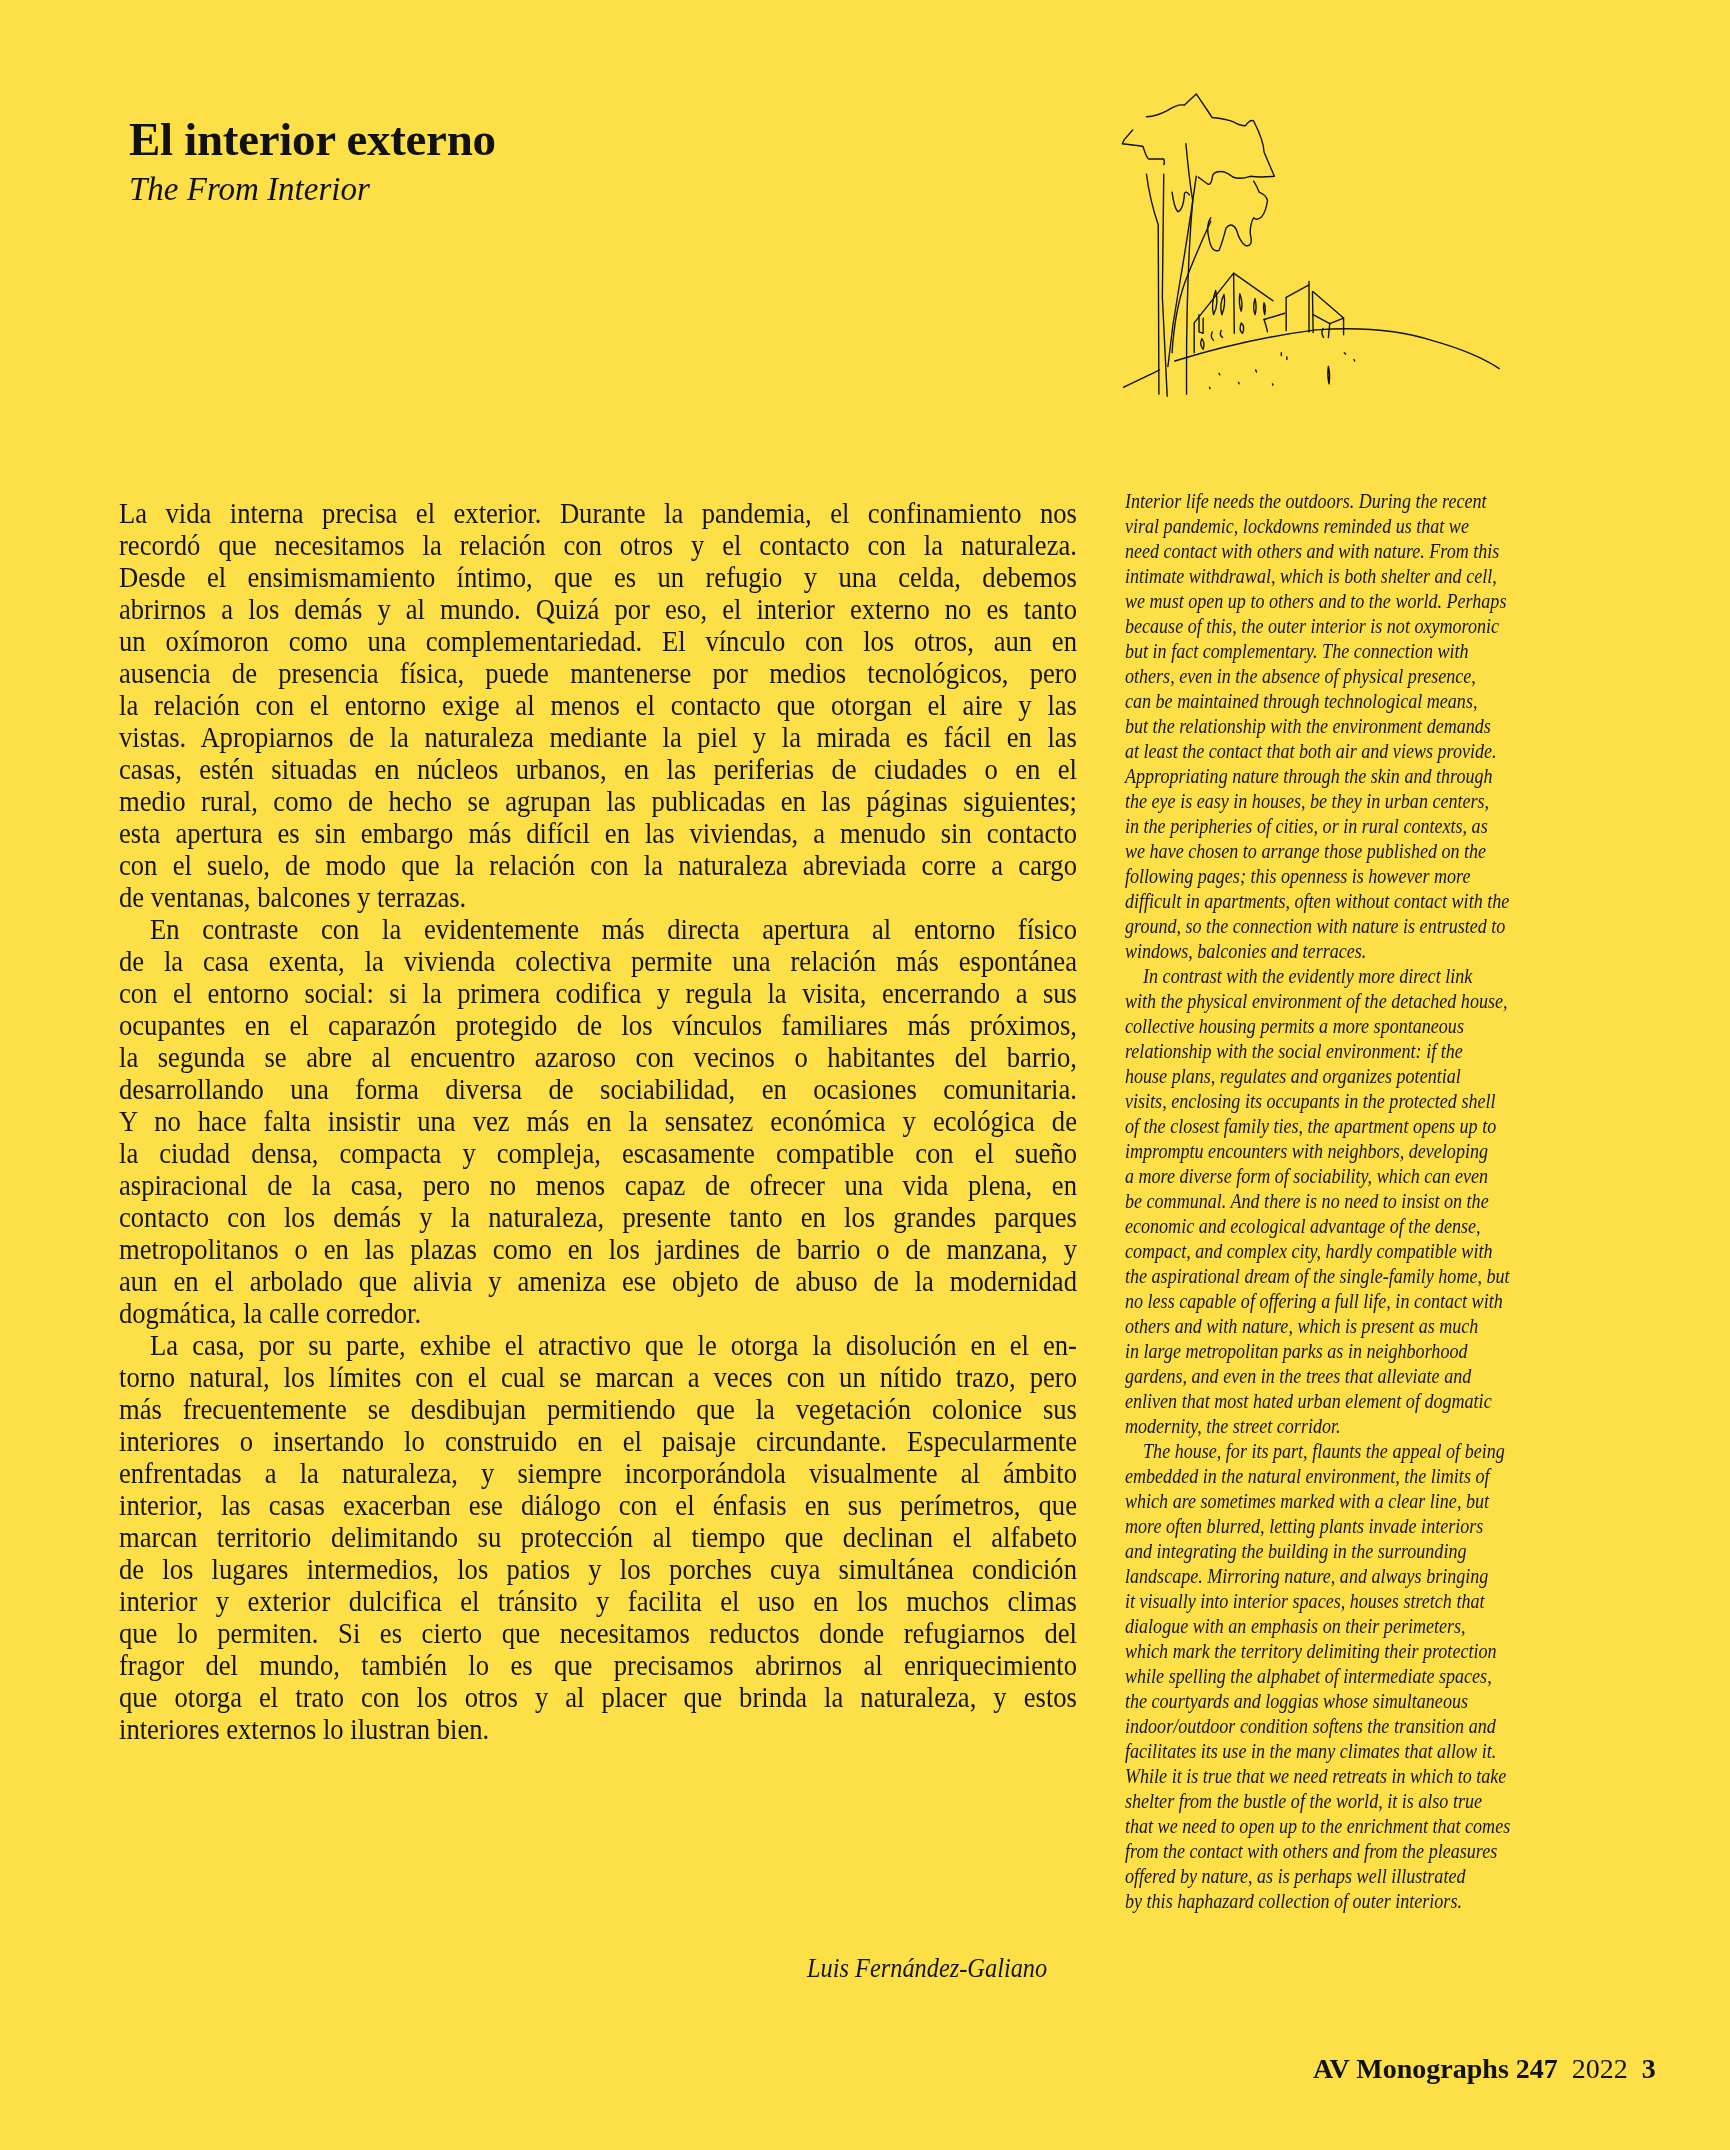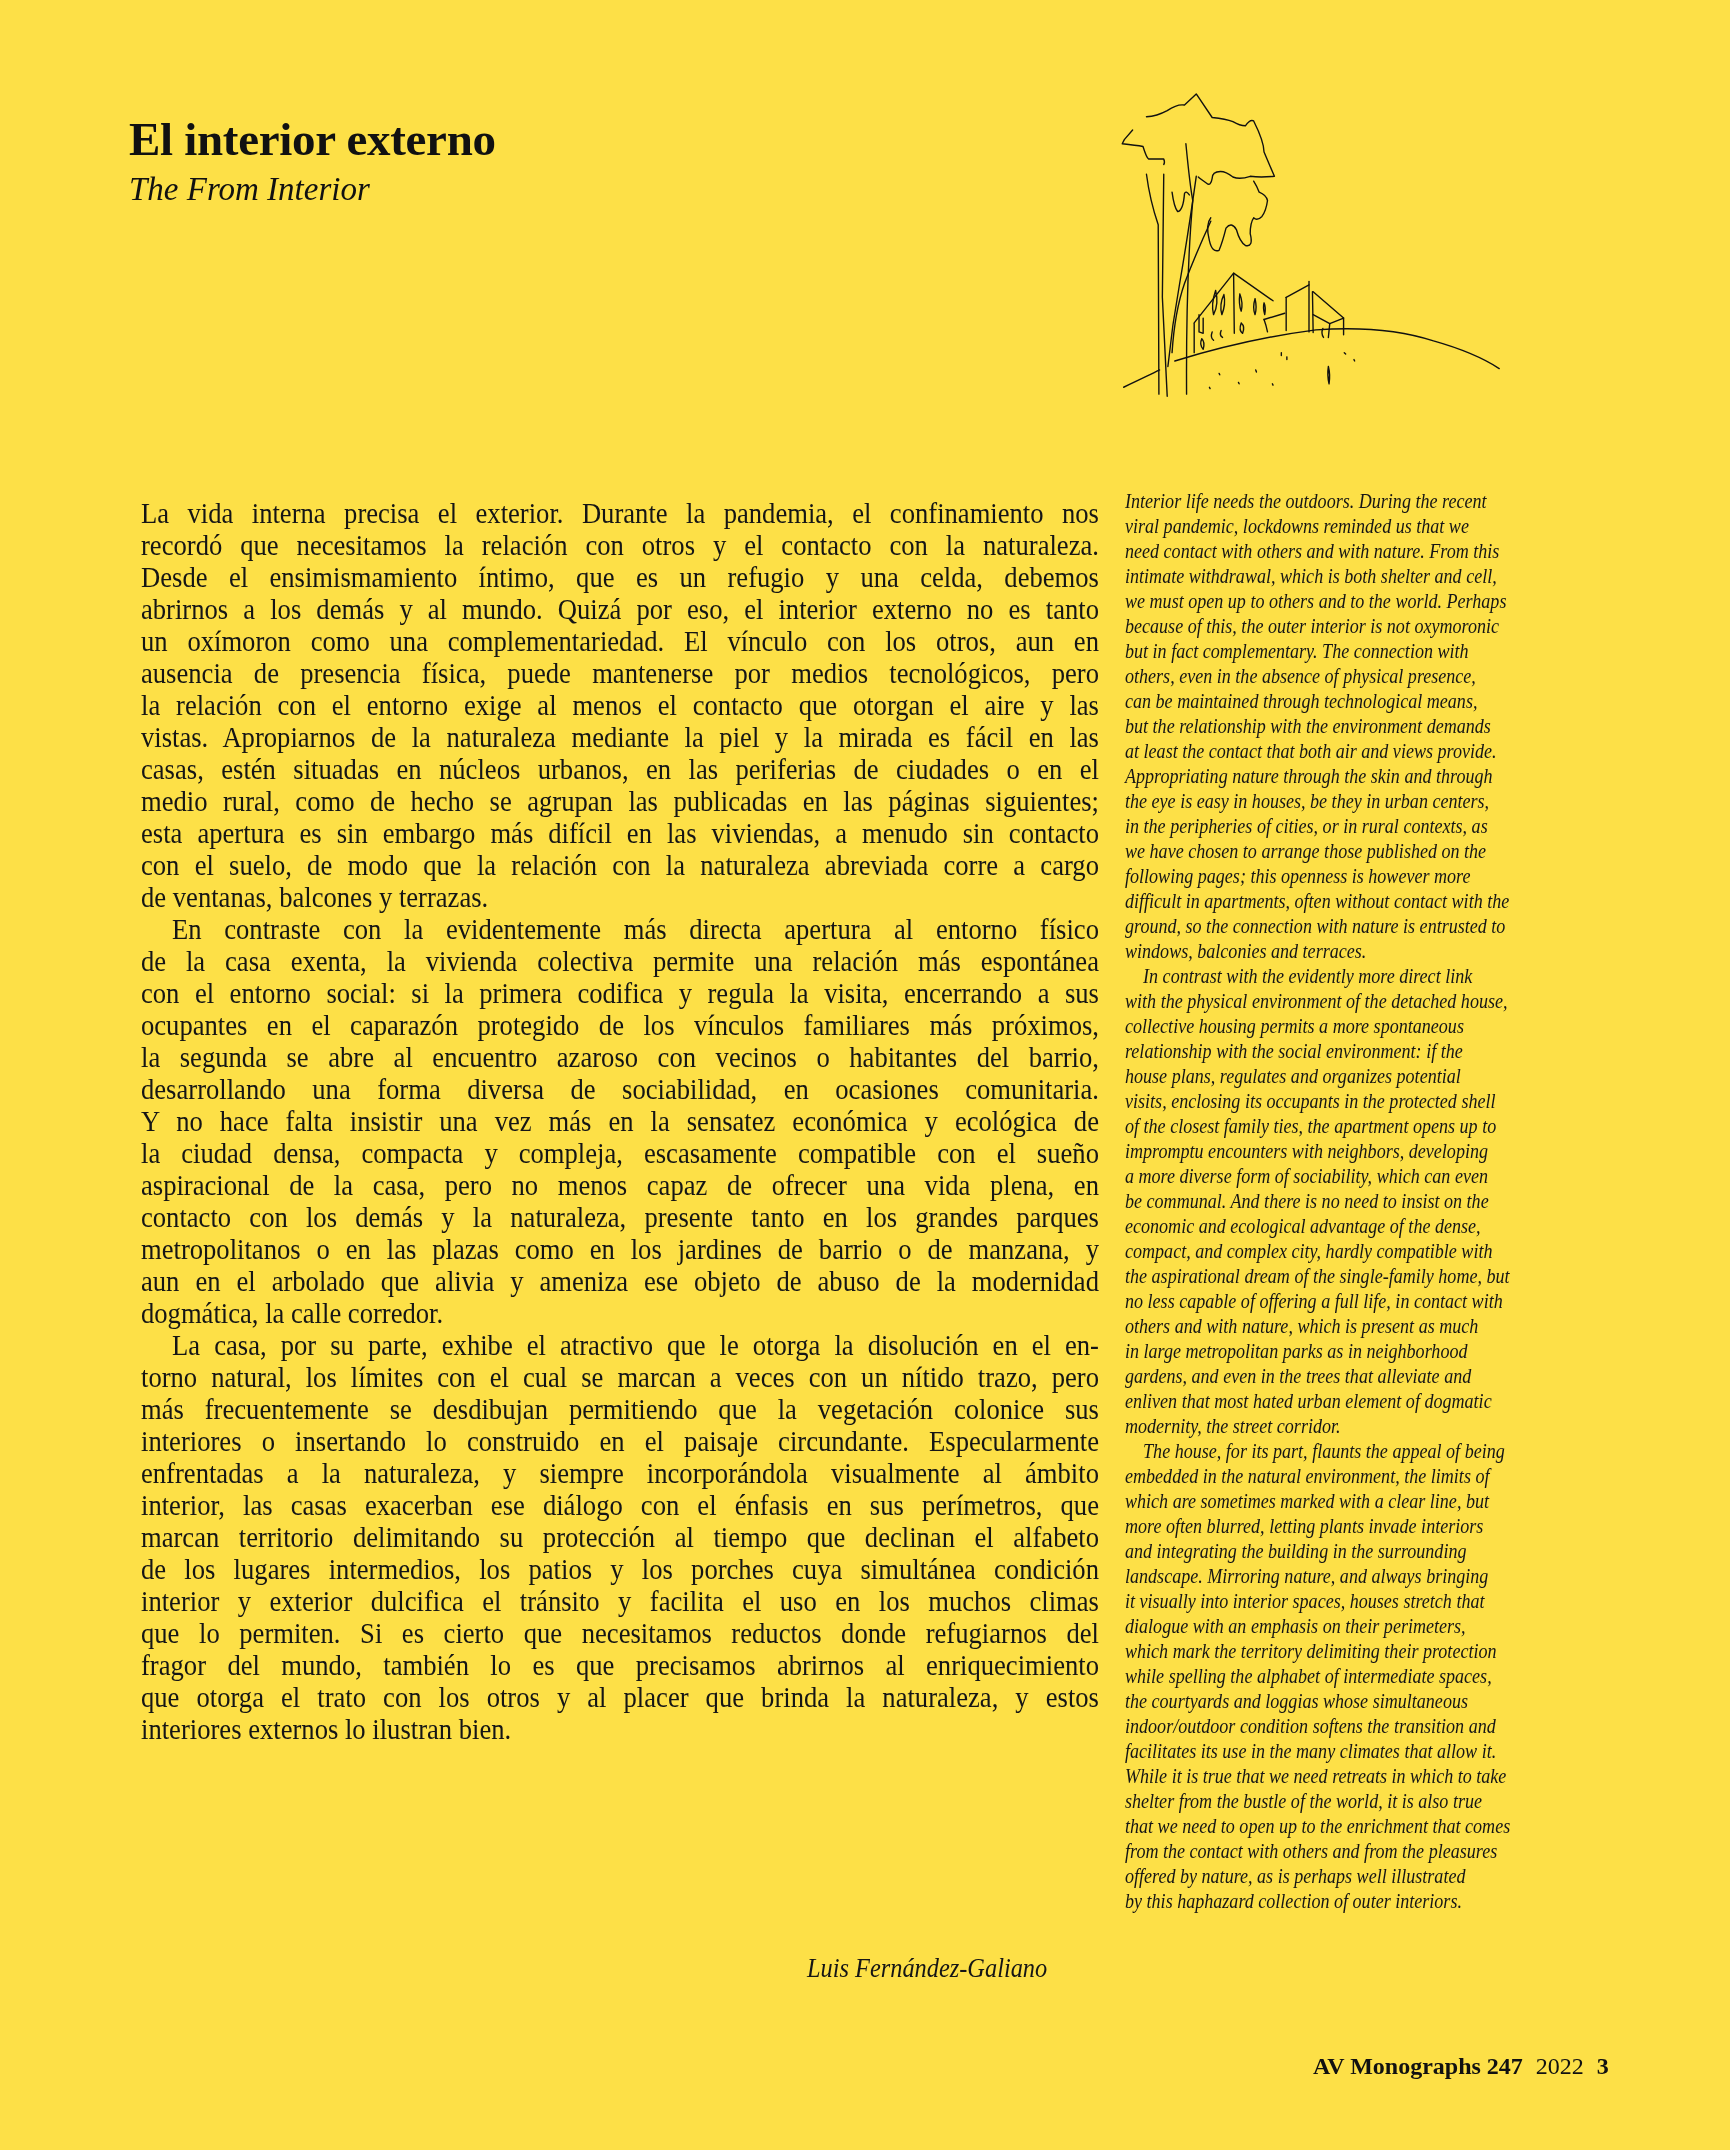--- a/index.html
+++ b/index.html
@@ -5,39 +5,39 @@
   html, body { margin: 0; padding: 0; background: #ffffff; }
   body { width: 1731px; height: 2151px; position: relative; overflow: hidden; color: #111; }
   .page { position: absolute; left: 0; top: 0; width: 1731px; height: 2151px; background: #fde047; padding-left: 12px; }
 
   .title-block { position: absolute; left: 129px; top: 116px; }
   .title { font-family: "Liberation Serif", serif; font-weight: bold; font-size: 47px; line-height: 1; margin: 0; color: #111; letter-spacing: -0.3px; }
   .subtitle { font-family: "Liberation Serif", serif; font-style: italic; font-size: 33px; line-height: 1; margin-top: 9.7px; color: #111; }
 
   .sketch { position: absolute; left: 1108px; top: 76px; width: 485px; height: 332px; }
 
-  .col-es { position: absolute; left: 141px; top: 497px; width: 958px; }
+  .col-es { position: absolute; left: 119px; top: 497px; width: 958px; }
   .col-es .line {
     font-family: "Liberation Serif", serif; font-size: 30px; line-height: 32px; height: 32px;
     white-space: nowrap; text-align: justify; text-align-last: justify; width: 1080px;
     transform: scaleX(0.887); transform-origin: left top; color: #151515;
   }
   .col-es .line.last { text-align-last: left; }
   .col-es .line.indent { text-indent: 35px; }
 
   .col-en { position: absolute; left: 1125px; top: 489px; width: 457px; }
   .col-en .line {
     font-family: "Liberation Serif", serif; font-style: italic; font-size: 21px; line-height: 25px; height: 25px;
     white-space: nowrap; transform: scaleX(0.86); transform-origin: left top; color: #151515;
   }
   .col-en .line.indent { text-indent: 21px; }
 
   .signature { position: absolute; left: 807px; top: 1952px; font-family: "Liberation Serif", serif; font-style: italic; font-size: 28px; white-space: nowrap; transform: scaleX(0.87); transform-origin: left top; color: #151515; }
 
-  .footer { position: absolute; left: 1313px; top: 2053px; font-family: "Liberation Serif", serif; font-size: 24px; white-space: nowrap; color: #111; }
+  .footer { position: absolute; left: 1313px; top: 2053px; font-family: "Liberation Serif", serif; font-size: 28px; white-space: nowrap; color: #111; }
   .footer .bold { font-weight: bold; }
   .footer span + span { margin-left: 7px; }
 </style>
 </head>
 <body>
 
 <div class="page">
 
   <div class="title-block">
     <h1 class="title">El interior externo</h1>

